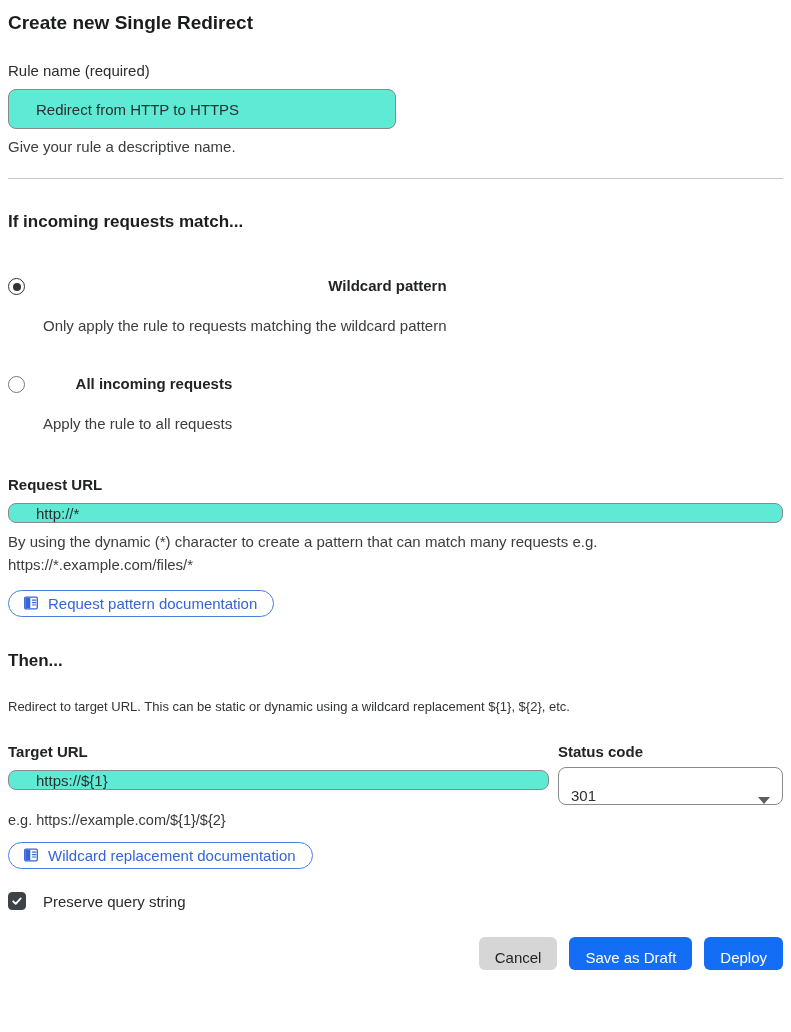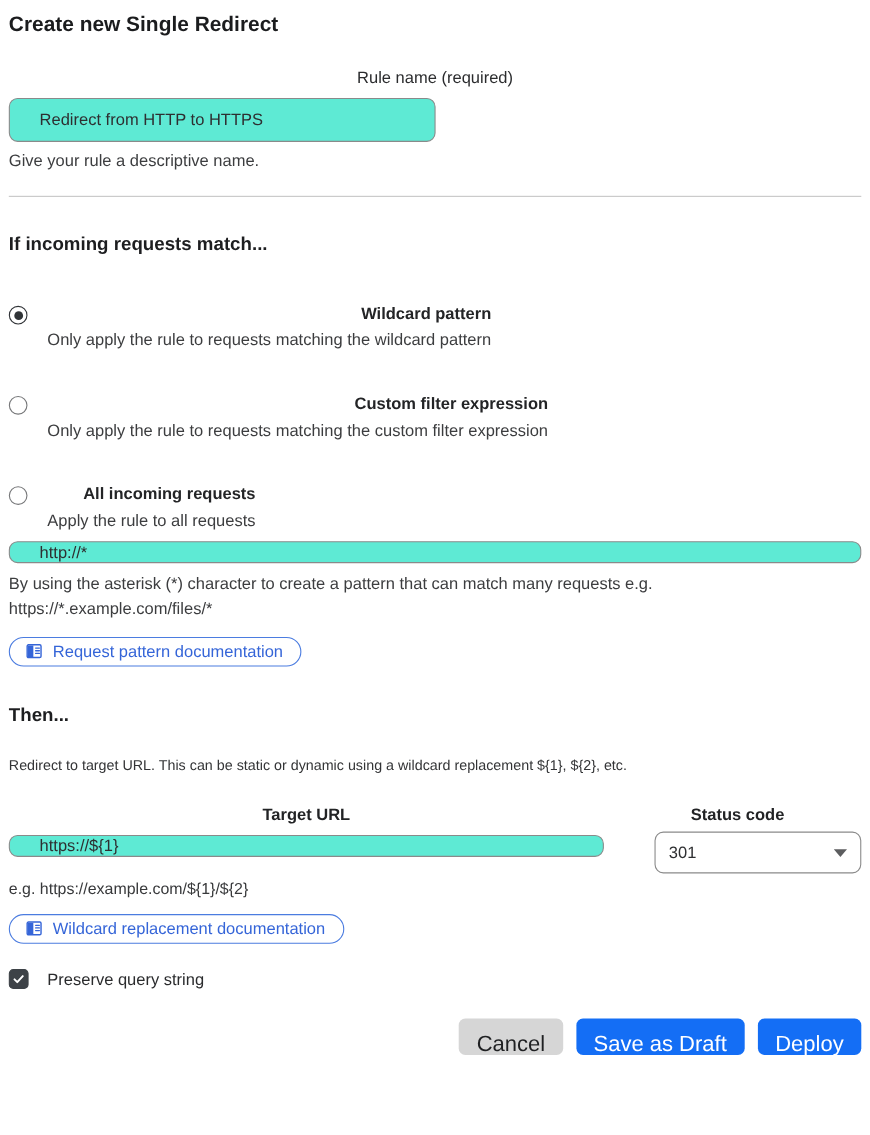--- a/index.html
+++ b/index.html
@@ -11,21 +11,21 @@
     position: relative;
     overflow: hidden;
   }
   .page { padding: 8px 8px 0 8px; }
 
   .page-title {
     font-size: 19px; font-weight: 700; color: #1b1c1e;
     line-height: 26px; margin-top: 2px;
   }
 
-  .field-label { font-size: 15px; color: #2b2c2e; margin-top: 25px; line-height: 20px; text-align: center; }
+  .field-label { font-size: 15px; color: #2b2c2e; margin-top: 25px; line-height: 20px; }
   .field-label.bold { font-weight: 700; color: #222325; }
 
   input.text-input {
     display: block; margin-top: 8px;
     height: 40px; width: 388px;
     border: 1px solid #8a8a8a; border-radius: 8px;
     padding: 0 27px; font-size: 15px; color: #2e2f31;
     font-family: "Liberation Sans", "DejaVu Sans", sans-serif;
     outline: none; background: #5eead4;
   }
@@ -47,42 +47,42 @@
     position: relative;
   }
   .radio-item.checked .radio-circle { border: 1.5px solid #303337; }
   .radio-item.checked .radio-circle::after {
     content: ""; position: absolute; left: 50%; top: 50%;
     width: 8px; height: 8px; border-radius: 50%;
     background: #303337; transform: translate(-50%, -50%);
   }
   .radio-texts { margin-left: 18px; }
   .radio-label { font-size: 15px; font-weight: 700; color: #232426; line-height: 20px; }
-  .radio-desc { font-size: 15px; color: #3c3d3f; line-height: 20px; margin-top: 4px; }
+  .radio-desc { font-size: 15px; color: #3c3d3f; line-height: 20px; margin-top: 20px; }
 
   .doc-pill {
     display: inline-flex; align-items: center; gap: 9px;
     margin-top: 14px;
     border: 1px solid #4b7ce0; border-radius: 999px;
     background: #fff; color: #3565d8;
     font-size: 15px; padding: 3px 16px 4px 14px; height: 27px;
     cursor: pointer;
     font-family: "Liberation Sans", "DejaVu Sans", sans-serif;
   }
   .doc-pill svg { display: block; }
 
   .then-desc { font-size: 13px; color: #333436; margin-top: 25px; line-height: 22px; }
 
   .target-row { display: grid; grid-template-columns: 1fr 225px; column-gap: 9px; }
   .select-box {
     margin-top: 5px; height: 38px;
     border: 1px solid #8a8a8a; border-radius: 8px;
-    display: flex; align-items: center; justify-content: space-between;
+    display: flex; align-items: flex-end; justify-content: space-between;
     padding: 0 12px; font-size: 15px; color: #2e2f31;
-    background: #fff; cursor: pointer; margin-left: 37px;
+    background: #fff; cursor: pointer;
   }
   .caret-down {
     width: 0; height: 0;
     border-left: 6px solid transparent; border-right: 6px solid transparent;
     border-top: 7px solid #5c5d5f;
   }
 
   .eg-text { font-size: 14.5px; color: #38393b; margin-top: 7px; }
 
   .checkbox-row { display: flex; align-items: center; margin-top: 23px; cursor: pointer; }
@@ -90,21 +90,21 @@
     width: 18px; height: 18px; border-radius: 4px;
     border: 1px solid #3d4247; background: #fff;
     display: flex; align-items: center; justify-content: center;
   }
   .checkbox-row.checked .checkbox-box { background: #3d4247; }
   .checkbox-label { font-size: 15px; color: #2a2b2d; margin-left: 17px; }
 
   .actions { display: flex; justify-content: flex-end; gap: 12px; margin-top: 27px; }
   .btn {
     border: none; border-radius: 6px; height: 33px;
-    font-size: 20px; padding: 12px 16px; cursor: pointer;
+    font-size: 15px; padding: 12px 16px; cursor: pointer;
     font-family: "Liberation Sans", "DejaVu Sans", sans-serif;
   }
   .btn-secondary { background: #d6d6d6; color: #1f2022; }
   .btn-primary { background: #146ef5; color: #ffffff; }
 </style>
 </head>
 <body>
 
 <div class="page">
 
@@ -121,41 +121,35 @@
   <div class="radio-group">
 
     <div class="radio-item checked">
       <span class="radio-circle"></span>
       <span class="radio-texts">
         <span class="radio-label" style="display:block">Wildcard pattern</span>
         <span class="radio-desc" style="display:block">Only apply the rule to requests matching the wildcard pattern</span>
       </span>
     </div>
 
-    <div class="radio-item">
-      <span class="radio-circle"></span>
-      <span class="radio-texts">
-        <span class="radio-label" style="display:block">Custom filter expression</span>
-        <span class="radio-desc" style="display:block">Only apply the rule to requests matching the custom filter expression</span>
-      </span>
-    </div>
 
     <div class="radio-item">
       <span class="radio-circle"></span>
       <span class="radio-texts">
         <span class="radio-label" style="display:block">All incoming requests</span>
         <span class="radio-desc" style="display:block">Apply the rule to all requests</span>
       </span>
     </div>
 
   </div>
 
+  <div class="field-label bold" style="margin-top: 41px;">Request URL</div>
   <input class="text-input full" type="text" value="http://*" style="">
   <div class="help-text" style="margin-top: 7px;">
-    <span style="display:block">By using the asterisk (*) character to create a pattern that can match many requests e.g.</span>
+    <span style="display:block">By using the dynamic (*) character to create a pattern that can match many requests e.g.</span>
     <span style="display:block">https://*.example.com/files/*</span>
   </div>
 
   <button class="doc-pill">
     <span>
       <svg width="16" height="16" viewBox="0 0 16 16" fill="none">
         <rect x="1.7" y="2.2" width="12.6" height="11.6" rx="1.2" stroke="currentColor" stroke-width="1.3"></rect>
         <path d="M2.3 2.8h5v10.4h-5z" fill="currentColor"></path>
         <path d="M9.4 5.2h3.4M9.4 7.6h3.4M9.4 10h3.4" stroke="currentColor" stroke-width="1.2" stroke-linecap="round"></path>
       </svg>

